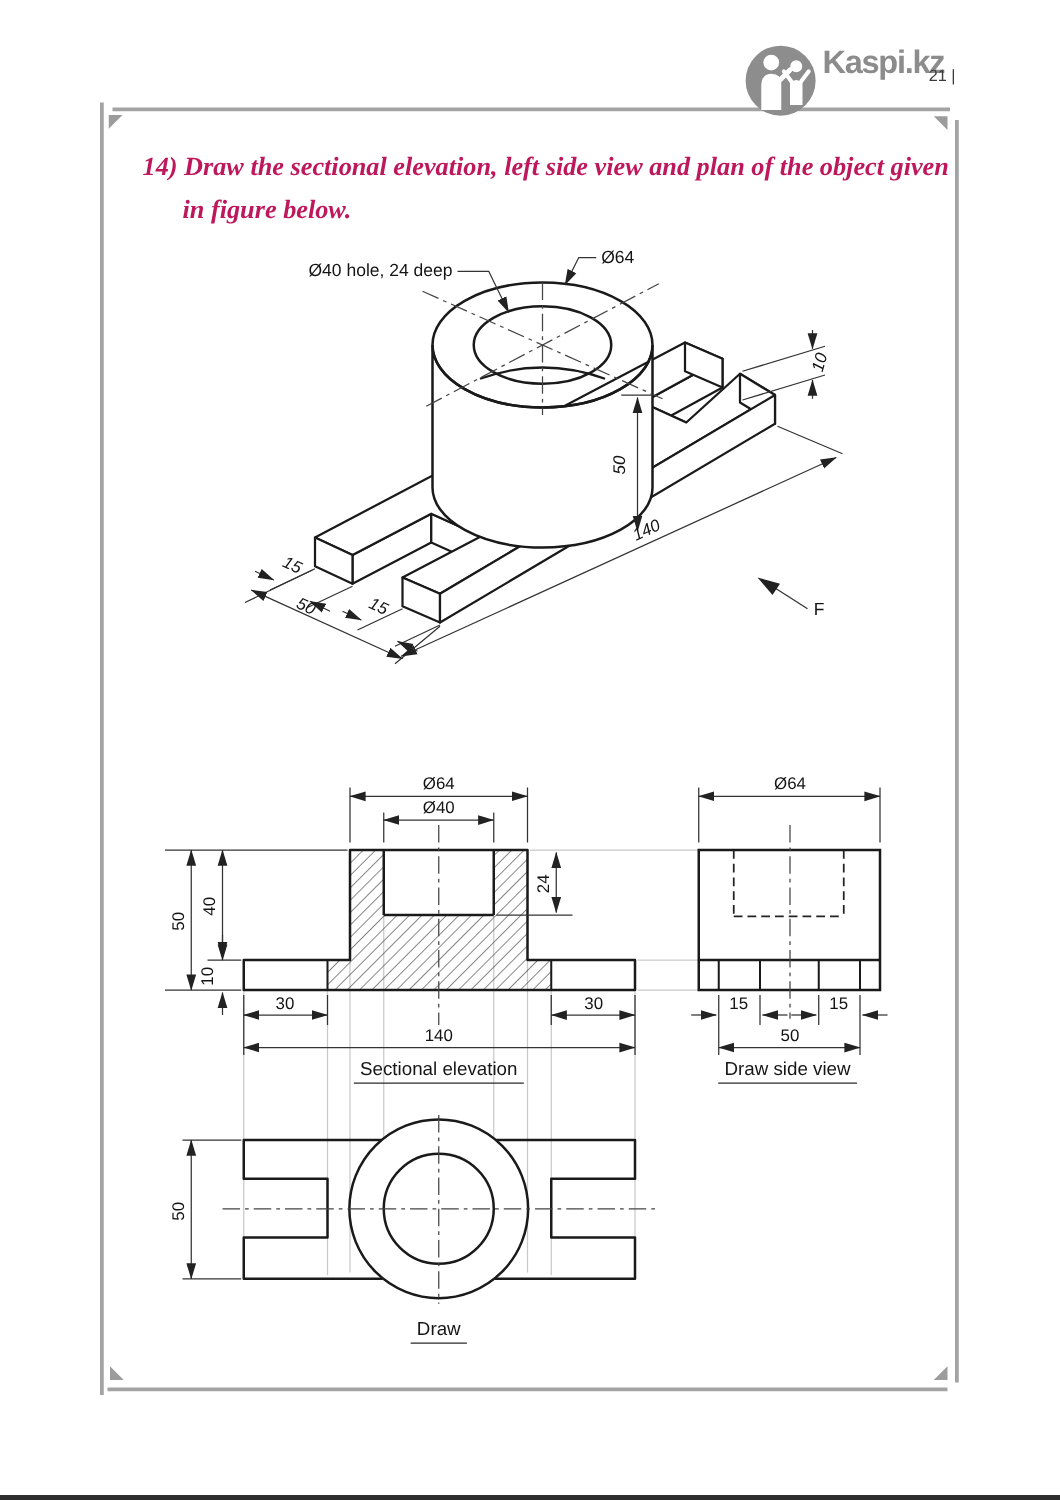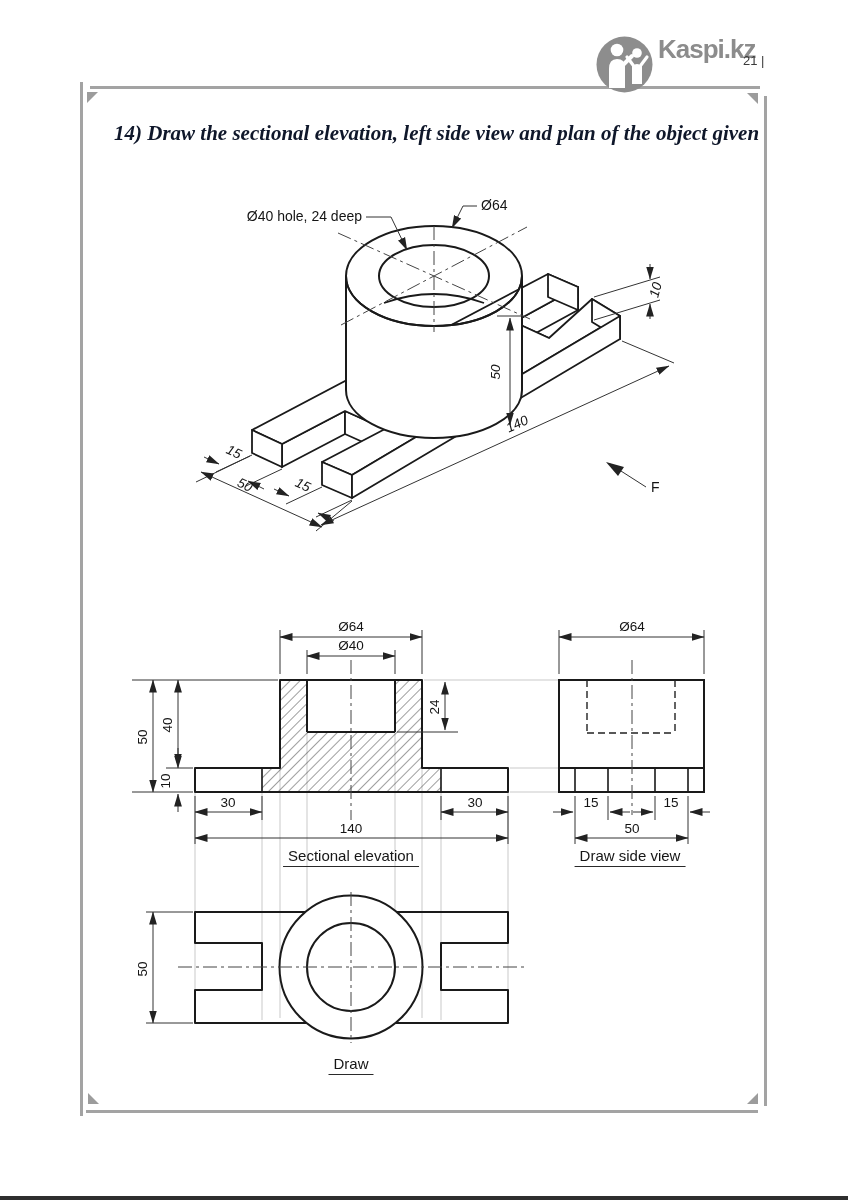--- a/index.html
+++ b/index.html
@@ -21,21 +21,21 @@
   .tri-bl { left:88px;  top:1093px; border-bottom:11px solid #9c9c9c; border-right:11px solid transparent; }
   
   .logo-badge { position:absolute; left:596px; top:36px; width:57px; height:57px; z-index:3; }
   .logo-text  { position:absolute; left:658px; top:34px; z-index:2;
                 font-size:26px; font-weight:bold; letter-spacing:-1px; color:#8c8c8c; }
   .page-num   { position:absolute; left:743px; top:53px; z-index:4;
                 font-size:13px; color:#3a3a3a;text-align:center; }
   
   .title { position:absolute; left:114px; top:116px; width:650px; z-index:2;
            font-family:"Liberation Serif", serif; font-style:italic; font-weight:bold;
-           font-size:21px; line-height:34px; color:#0f172a; }
+           font-size:21px; line-height:34px; color:#be185d; }
   .title .l2 { display:block; margin-left:32px; }
   
   .draw { position:absolute; left:0; top:0; z-index:1; }
   svg text { font-family:"Liberation Sans", sans-serif; fill:#141414; font-size:13.5px; }
   svg text.di { font-style:italic; }
   svg text.note { font-size:14px; }
   .view-label { position:absolute; z-index:2; transform:translateX(-50%);
                 font-size:15px; color:#161616; padding:0 5px 2px 5px;
                 border-bottom:1.2px solid #2a2a2a; white-space:nowrap; }
   .bottom-bar { position:absolute; left:0; right:0; bottom:0; height:4px; background:#2e2e2e; }
@@ -63,20 +63,21 @@
       <circle cx="41" cy="17" r="4.8" fill="#fff"></circle>
       <path d="M36,48 L36,30 Q41,26 46,30 L46,48 Z" fill="#fff"></path>
       <path d="M37,29 L31,21 M45,29 L51,21" stroke="#fff" stroke-width="3.2" stroke-linecap="round" fill="none"></path>
     </svg>
   </div>
   <div class="logo-text">Kaspi.kz</div>
   <div class="page-num">21 |</div>
 
   <div class="title">
     <span>14) Draw the sectional elevation, left side view and plan of the object given</span>
+    <span class="l2">in figure below.</span>
   </div>
 
   <svg class="draw" width="848" height="1200" viewBox="0 0 848 1200">
     <defs>
       <marker id="ar" viewBox="0 0 13 9" refX="12.5" refY="4.5" markerWidth="13" markerHeight="9" orient="auto-start-reverse" markerUnits="userSpaceOnUse">
         <path d="M0,0.6 L13,4.5 L0,8.4 Z" fill="#222"></path>
       </marker>
       <pattern id="hatch" width="7" height="7" patternUnits="userSpaceOnUse" patternTransform="rotate(-45)">
         <line x1="0" y1="0" x2="7" y2="0" stroke="#3f3f3f" stroke-width="1"></line>
       </pattern>

